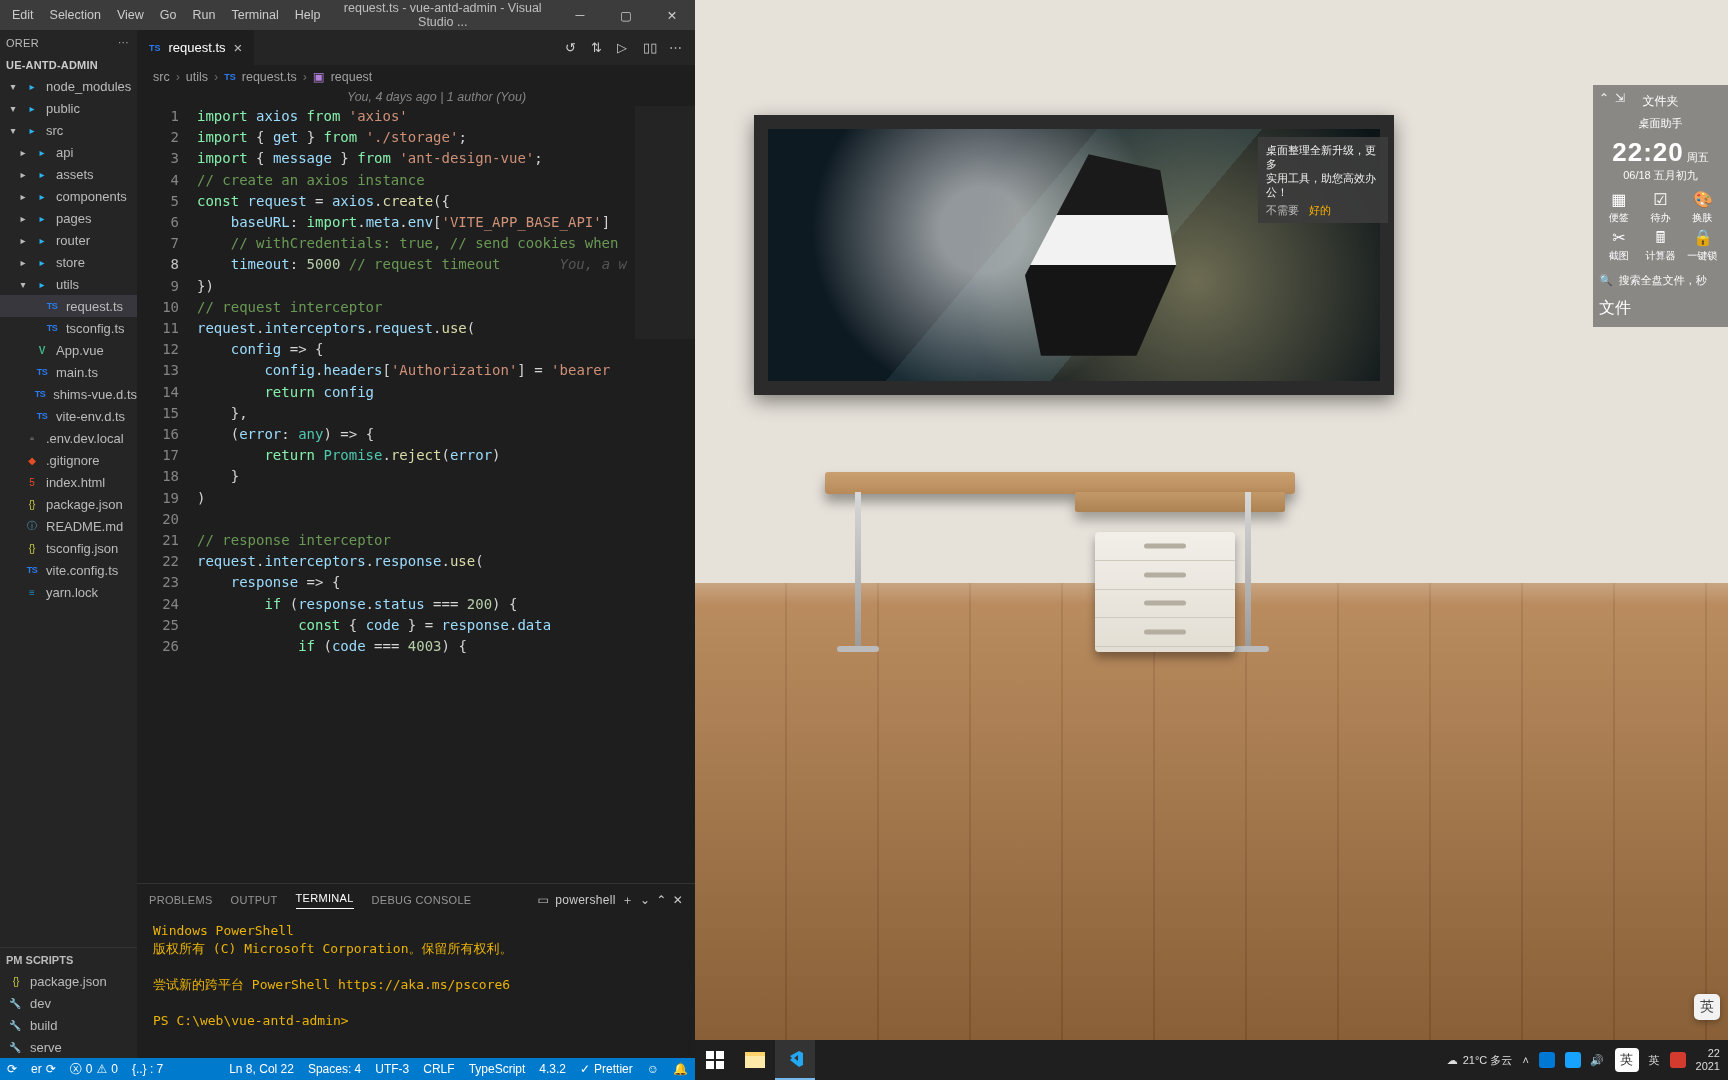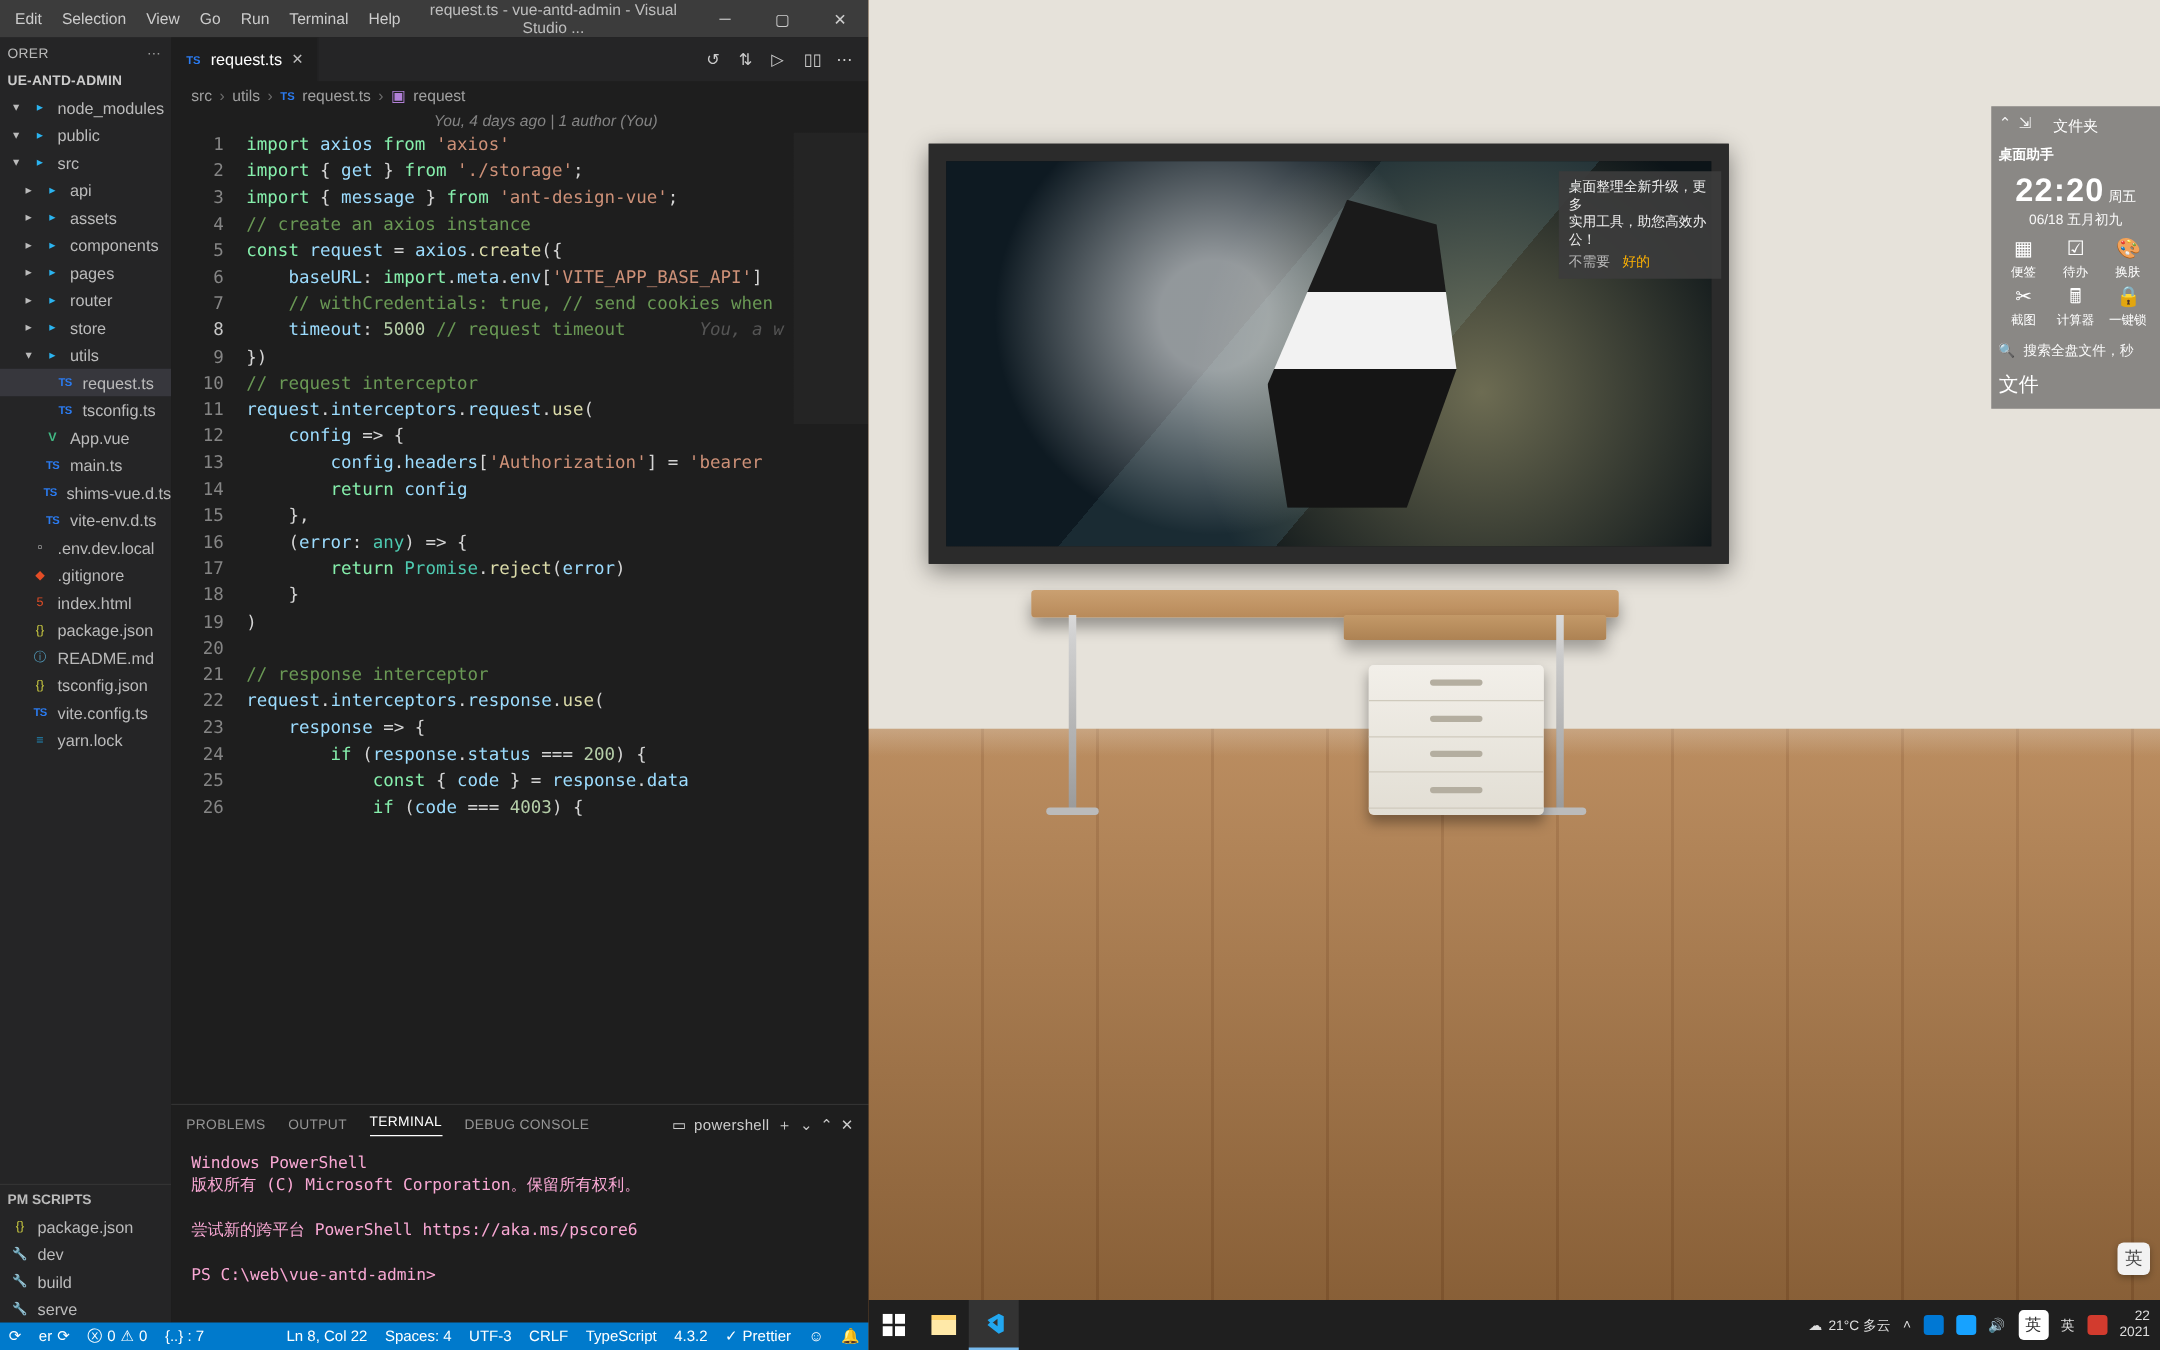--- a/index.html
+++ b/index.html
@@ -75,42 +75,42 @@
 .code .lens{ color:#555; font-style:italic;}
 .minimap{ position:absolute; top:0; right:0; width:60px; height:100%; background:linear-gradient(#2a2a2a 0 30%, #1e1e1e 0); opacity:.5;}
 
 
 .panel{ height:175px; border-top:1px solid #333; display:flex; flex-direction:column; background:#1e1e1e;}
 .paneltabs{ display:flex; align-items:center; height:32px; padding:0 12px; gap:18px; color:#969696; font-size:11px;}
 .paneltabs span{ letter-spacing:.3px; cursor:default;}
 .paneltabs span.active{ color:#fff; border-bottom:1px solid #fff; padding-bottom:4px;}
 .paneltabs .grow{ flex:1;}
 .paneltabs .shell{ color:#ccc; display:flex; align-items:center; gap:6px; font-size:12px;}
-.termbody{ flex:1; padding:6px 16px; font-family:Consolas,monospace; font-size:13px; line-height:18px; color:#f9a8d4; white-space:pre-wrap;}
+.termbody{ flex:1; padding:6px 16px; font-family:Consolas,monospace; font-size:13px; line-height:18px; color:#eab308; white-space:pre-wrap;}
 
 
 .status{ height:22px; background:#007acc; color:#fff; display:flex; align-items:center; font-size:12px;}
 .status .l, .status .r{ display:flex; align-items:center; height:100%;}
 .status .cell{ padding:0 7px; display:flex; align-items:center; gap:4px; height:100%;}
 .status .r{ margin-left:auto;}
 
 
 .desktop {
   flex:1; position:relative;
   background:
     linear-gradient(#e8e4dc 0 48%, rgba(232,228,220,0) 56%),
     repeating-linear-gradient(90deg,#b07a45 0 90px,#a06a38 90px 92px),
     linear-gradient(#a87443,#8a5c32);
 }
 .wall{ position:absolute; inset:0 0 auto 0; height:54%; background:#e6e2da;}
 .floor-sheen{ position:absolute; left:0; right:0; top:54%; height:46%;
   background:linear-gradient(rgba(255,255,255,.15),rgba(0,0,0,.25));}
 
 
-.tv{ position:absolute; left:48px; top:115px; width:640px; height:336px;
+.tv{ position:absolute; left:59px; top:115px; width:640px; height:280px;
   background:#111; border:14px solid #2b2b2b; box-shadow:0 6px 18px rgba(0,0,0,.45);}
 .tv-img{ position:absolute; inset:0;
   background:
     radial-gradient(circle at 35% 40%,rgba(255,255,255,.55) 0 10%,transparent 40%),
     radial-gradient(circle at 70% 60%,rgba(255,240,170,.4),transparent 50%),
     linear-gradient(130deg,#0e1a22 0 40%,#1a2b33 0 60%,#0c1418 0);
 }
 .tv-char{ position:absolute; left:42%; top:10%; width:26%; height:80%;
   background:linear-gradient(180deg,#1a1a1a 0 30%,#f2f2f2 0 55%,#151515 0); clip-path:polygon(40% 0,85% 8%,95% 55%,70% 100%,10% 100%,0 60%);
   filter:drop-shadow(0 4px 6px rgba(0,0,0,.6));}
@@ -479,21 +479,21 @@
           <div></div>
         </div>
     </div>
 
     <div class="widgets">
       <div class="collapse">
         <span>⌃</span>
         <span>⇲</span>
       </div>
       <div class="wtitle">文件夹</div>
-      <div style="text-align:left;font-size:11px;font-weight:bold;">桌面助手</div>
+      <div style="text-align:center;font-size:11px;">桌面助手</div>
       <div class="clock">
         <span class="time">22:20</span>
         <span class="day">周五</span>
         <div class="date">06/18 五月初九</div>
       </div>
       <div class="wgrid" id="wgrid">
           <div class="wcell"><div class="glyph">▦</div>便签</div>
           <div class="wcell"><div class="glyph">☑</div>待办</div>
           <div class="wcell"><div class="glyph">🎨</div>换肤</div>
           <div class="wcell"><div class="glyph">✂</div>截图</div>

